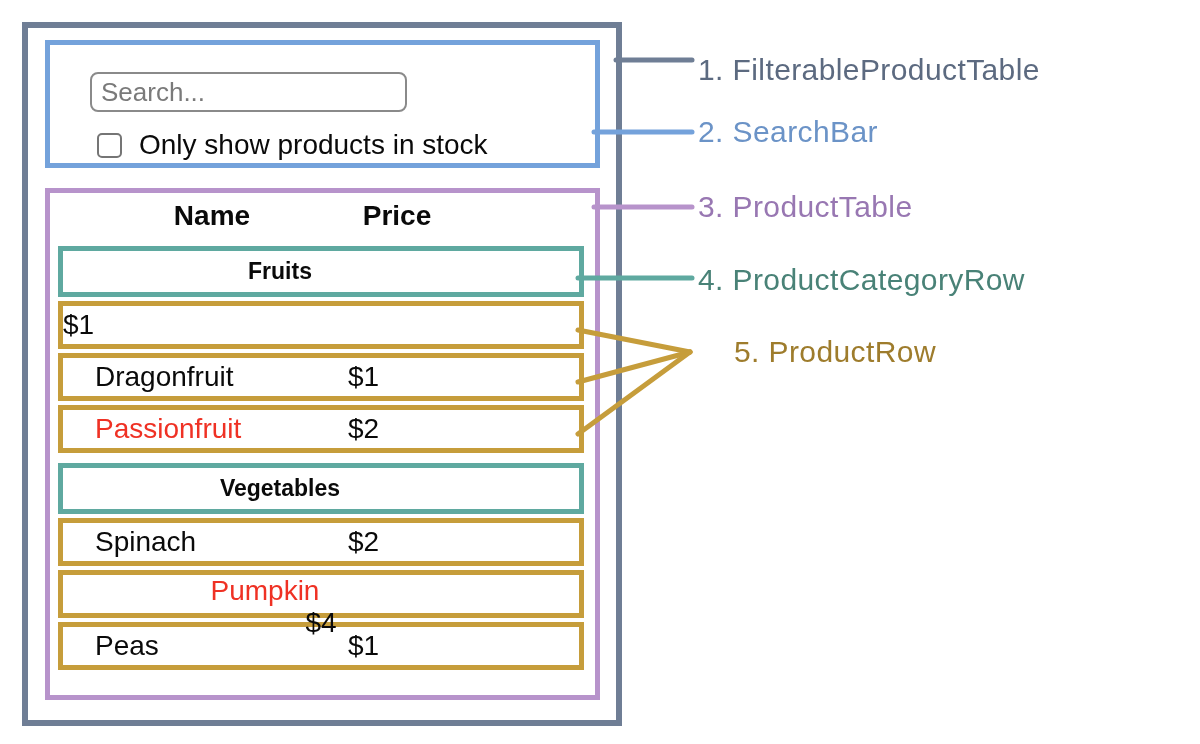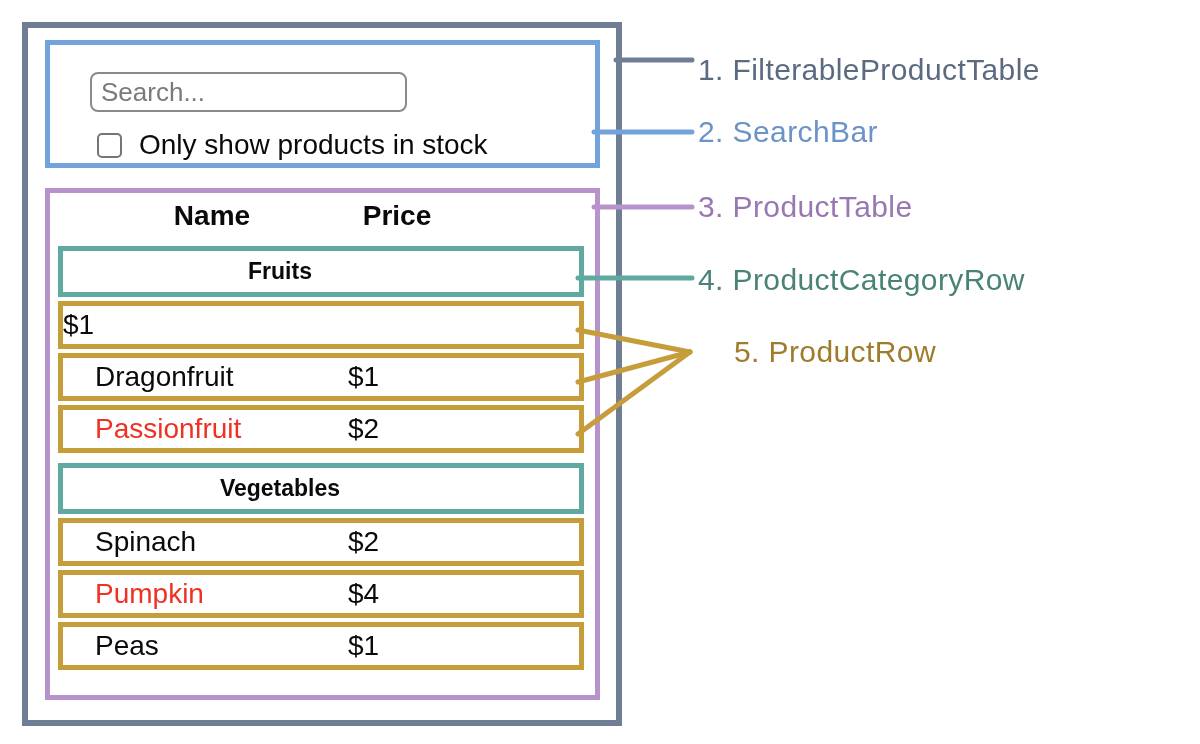--- a/index.html
+++ b/index.html
@@ -108,21 +108,21 @@
 
         <div class="row category-row gap-before" style="border-color: rgb(95, 169, 160);">
           <span class="category-label">Vegetables</span>
         </div>
 
         <div class="row product-row" style="border-color: rgb(198, 157, 59);">
           <span class="pname">Spinach</span>
           <span class="pprice">$2</span>
         </div>
 
-        <div class="row product-row" style="border-color: rgb(198, 157, 59);">
+        <div class="row product-row" style="border-color: rgb(198, 157, 59); flex-direction: column;">
           <span class="pname" style="color: rgb(239, 49, 36);">Pumpkin</span>
           <span class="pprice">$4</span>
         </div>
 
         <div class="row product-row" style="border-color: rgb(198, 157, 59);">
           <span class="pname">Peas</span>
           <span class="pprice">$1</span>
         </div>
 
       </div>

